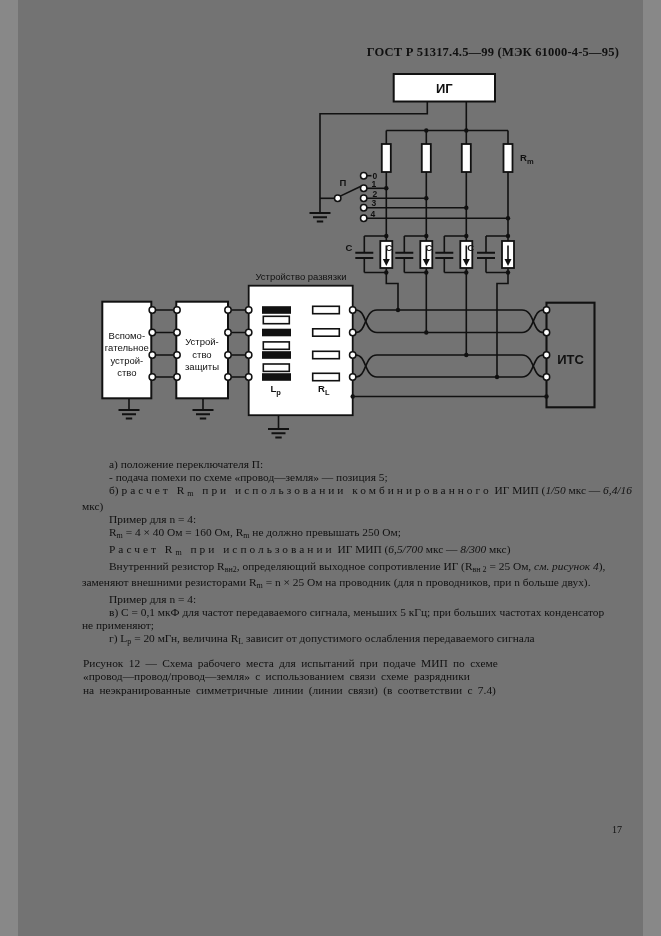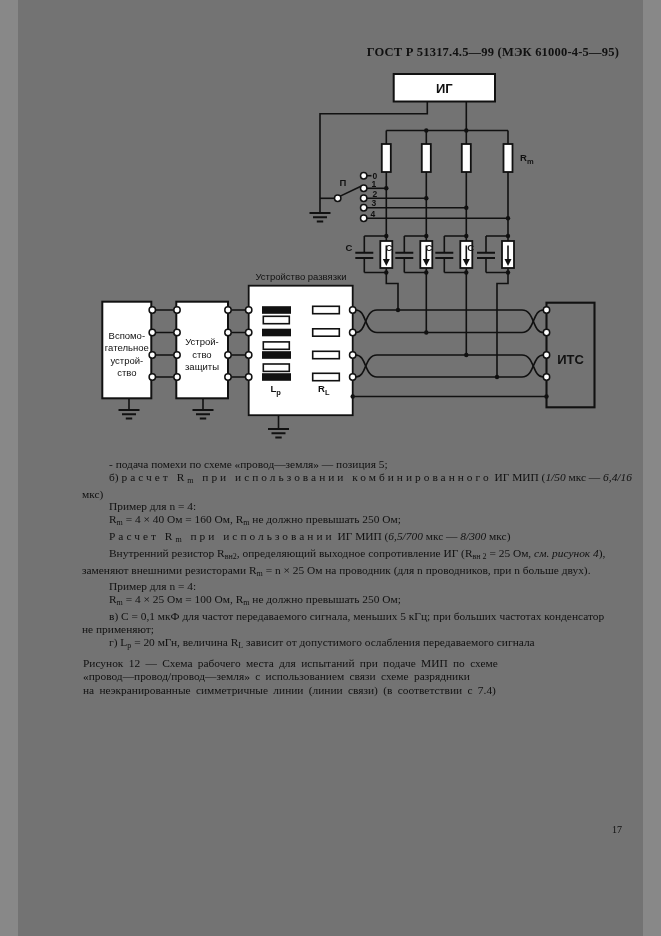--- a/index.html
+++ b/index.html
@@ -240,30 +240,30 @@
       <circle class="dot" cx="380" cy="310" r="2.2"></circle>
         <circle class="dot" cx="408.3" cy="332.5" r="2.2"></circle>
       <circle class="dot" cx="448.3" cy="355" r="2.2"></circle>
         <circle class="dot" cx="479" cy="377" r="2.2"></circle>
       <circle class="dot" cx="334.7" cy="396.5" r="2.2"></circle>
         <circle class="dot" cx="528.5" cy="396.5" r="2.2"></circle>
     </g>
   </svg>
 
   <div class="bodytext">
+      <div class="line ind"><span>а)  положение переключателя П:</span></div>
       <div class="line ind"><span>- подача помехи по схеме «провод—земля» — позиция 5;</span></div>
       <div class="line ind"><span>б) </span><span class="sp">расчет R</span><span class="subsp">m</span><span class="sp"> при использовании комбинированного</span><span> ИГ МИП (</span><span class="it">1/50</span><span> мкс — </span><span class="it">6,4/16</span></div>
       <div class="line"><span>мкс)</span></div>
       <div class="line ind"><span>Пример для n = 4:</span></div>
       <div class="line ind"><span>R</span><span class="sub">m</span><span> = 4 × 40 Ом = 160 Ом, R</span><span class="sub">m</span><span> не должно превышать 250 Ом;</span></div>
       <div class="line ind"><span class="sp">Расчет R</span><span class="subsp">m</span><span class="sp"> при использовании</span><span> ИГ МИП (</span><span class="it">6,5/700</span><span> мкс — </span><span class="it">8/300</span><span> мкс)</span></div>
       <div class="line ind"><span>Внутренний резистор R</span><span class="sub">вн2</span><span>, определяющий выходное сопротивление ИГ (R</span><span class="sub">вн 2</span><span> = 25 Ом, </span><span class="it">см. рисунок 4</span><span>),</span></div>
       <div class="line"><span>заменяют внешними резисторами R</span><span class="sub">m</span><span> = n × 25 Ом на проводник (для n проводников, при n больше двух).</span></div>
       <div class="line ind"><span>Пример для n = 4:</span></div>
-      <div class="line ind"><span>R</span><span class="sub">m</span><span> = 4 × 25 Ом = 100 Ом, R</span><span class="sub">m</span><span> не должно превышать 250 Ом;</span></div>
       <div class="line ind"><span>в)  С = 0,1 мкФ для частот передаваемого сигнала, меньших 5 кГц; при больших частотах конденсатор</span></div>
       <div class="line"><span>не применяют;</span></div>
       <div class="line ind"><span>г)  L</span><span class="sub">p</span><span> = 20 мГн, величина R</span><span class="sub">L</span><span> зависит от допустимого ослабления передаваемого сигнала</span></div>
     </div>
 
   <div class="caption">
     <div>Рисунок 12 — Схема рабочего места для испытаний при подаче МИП по схеме</div>
     <div>«провод—провод/провод—земля» с использованием связи схеме разрядники</div>
     <div>на неэкранированные симметричные линии (линии связи) (в соответствии с 7.4)</div>
   </div>

